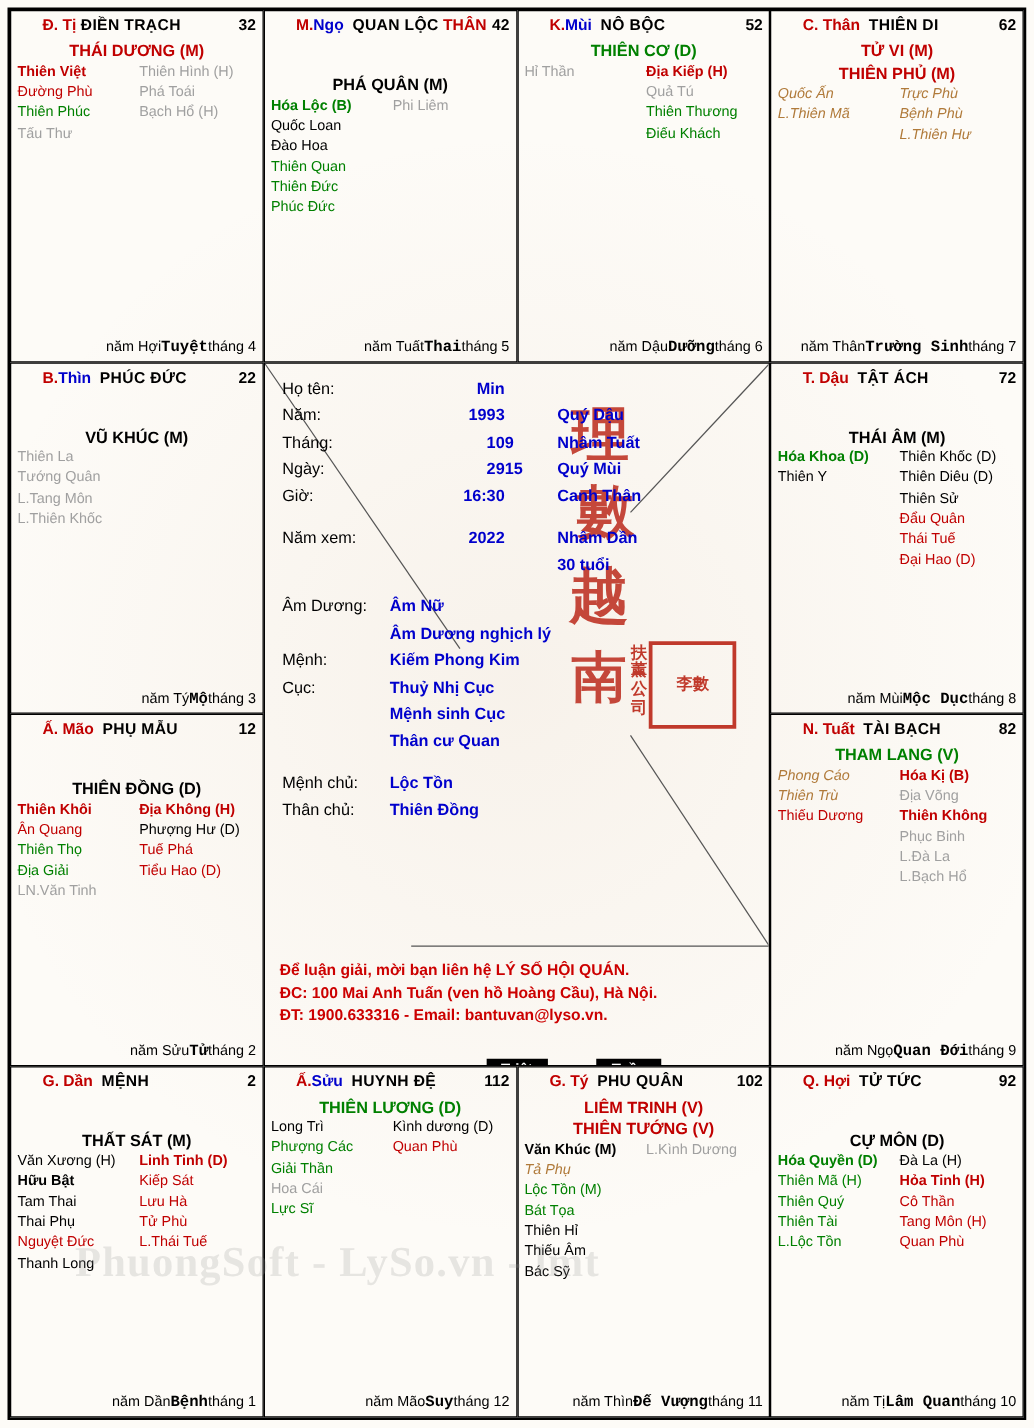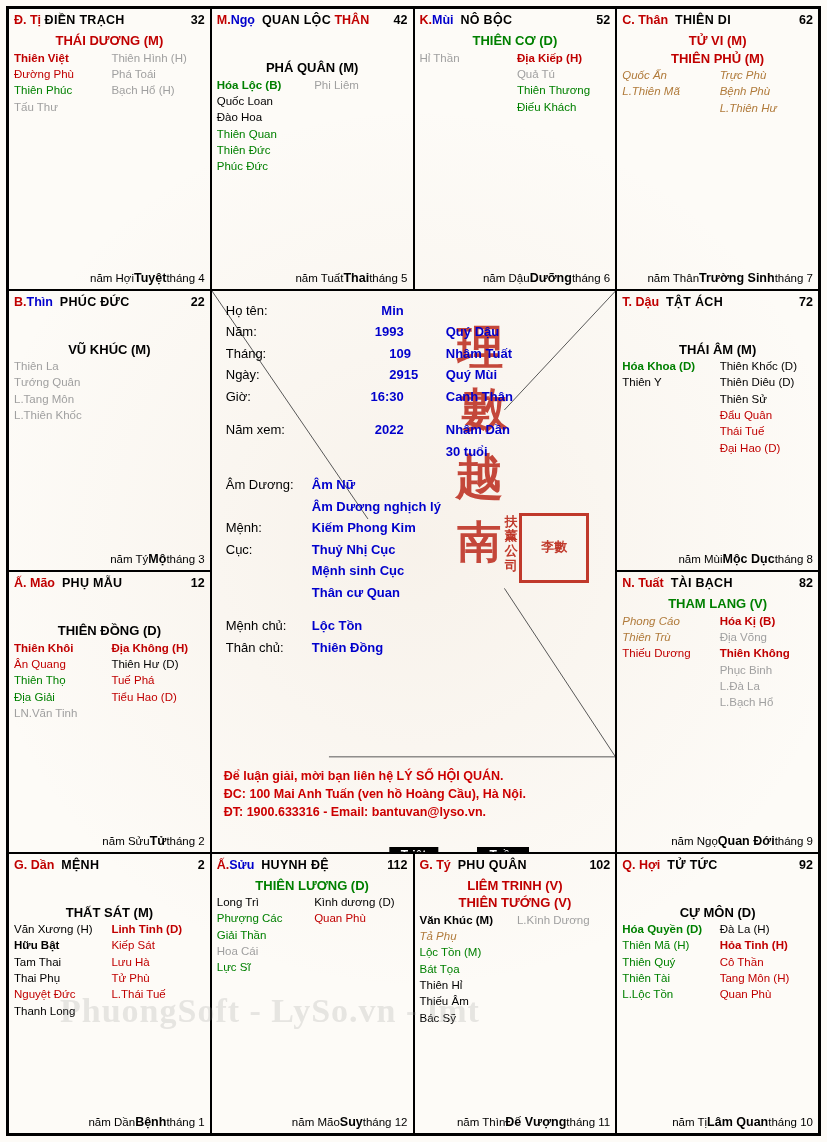--- a/index.html
+++ b/index.html
@@ -26,21 +26,21 @@
   }
   .cell{
     border:1px solid #000;
     box-sizing:border-box;
     position:relative;
     padding:4px 5px;
     overflow:hidden;
   }
   .cell .hdr{
     display:flex;justify-content:space-between;align-items:baseline;
-    font-weight:bold;font-size:12.5px;
+    font-weight:bold;font-size:12.5px;margin-left:20px;
   }
   .hdr .branch{color:#c00000;}
   .hdr .branch .b2{color:#0000cc;}
   .hdr .palace{color:#000;letter-spacing:.3px;}
   .hdr .num{color:#000;}
   .starmain{
     text-align:center;margin-top:5px;font-weight:bold;font-size:13px;
     line-height:1.35;
   }
   .starmain .s-red{color:#c00000;}
@@ -53,21 +53,21 @@
   .c-red{color:#c00000;}
   .c-green{color:#008000;}
   .c-grey{color:#a0a0a0;}
   .c-brown{color:#b07a3a;font-style:italic;}
   .c-black{color:#000;}
   .footer{
     position:absolute;left:5px;right:5px;bottom:4px;
     display:flex;justify-content:flex-end;align-items:baseline;
     font-size:11.5px;
   }
-  .footer .mid{font-weight:bold;font-size:12.5px;}
+  .footer .mid{font-weight:bold;font-size:12.5px;font-family:Liberation Mono, monospace;}
   
   #center{
     grid-column:2 / span 2;
     grid-row:2 / span 2;
     border:1px solid #000;
     position:relative;
     box-sizing:border-box;
     padding:10px 14px;
     overflow:hidden;
   }
@@ -399,21 +399,21 @@
     <div class="cols">
       <div class="col">
         <div class="c-red b">Thiên Khôi</div>
         <div class="c-red">Ân Quang</div>
         <div class="c-green">Thiên Thọ</div>
         <div class="c-green">Địa Giải</div>
         <div class="c-grey">LN.Văn Tinh</div>
       </div>
       <div class="col right">
         <div class="c-red b">Địa Không (H)</div>
-        <div class="c-black">Thiên Hư (D)</div>
+        <div class="c-black">Phượng Hư (D)</div>
         <div class="c-red">Tuế Phá</div>
         <div class="c-red">Tiểu Hao (D)</div>
       </div>
     </div>
     <div class="footer">
       <span>năm Sửu</span>
       <span class="mid">Tử</span>
       <span>tháng 2</span>
     </div>
   </div>

